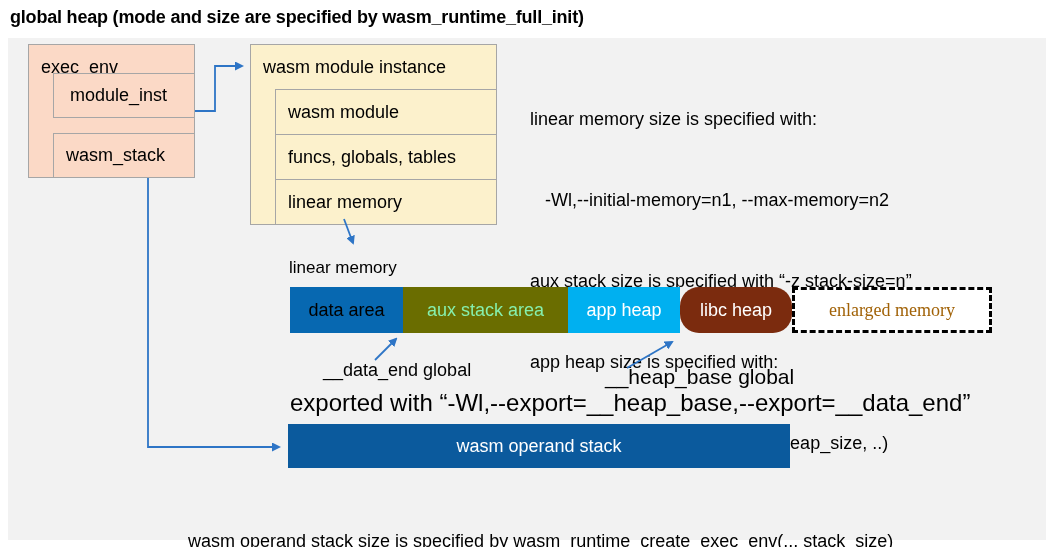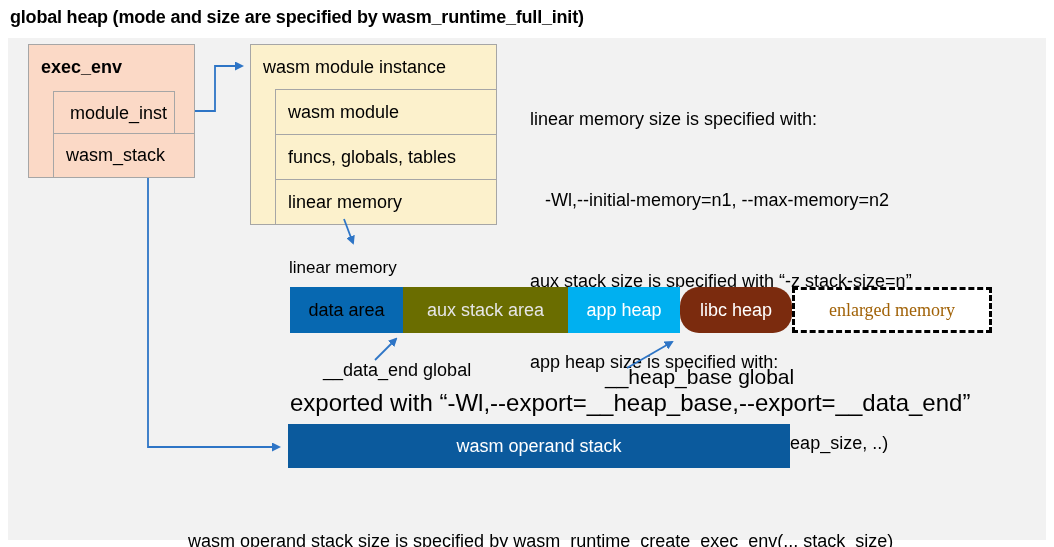--- a/index.html
+++ b/index.html
@@ -21,22 +21,22 @@
 
   .box{position:absolute;box-sizing:border-box;border:1px solid var(--box-border);}
   .pink{background:var(--box-pink);}
   .cream{background:var(--box-cream);}
   .box-title{font-size:18px;padding-left:12px;}
   .cell{position:absolute;box-sizing:border-box;border:1px solid var(--box-border);
         font-size:18px;padding-left:12px;display:flex;align-items:center;}
 
   
   #execenv{left:28px;top:44px;width:167px;height:134px;}
-  #execenv .box-title{line-height:45px;font-weight:bold;}
-  #execenv-cell-0{left:53px;top:91px;width:122px;height:45px;padding-left:16px;}
+  #execenv .box-title{line-height:45px;}
+  #execenv-cell-0{left:53px;top:73px;width:142px;height:45px;padding-left:16px;}
   #execenv-cell-1{left:53px;top:133px;width:142px;height:45px;}
 
   
   #modinst{left:250px;top:44px;width:247px;height:181px;}
   #modinst .box-title{line-height:45px;border-radius:18px;}
   #modinst-cell-0{left:275px;top:89px;width:222px;height:46px;}
   #modinst-cell-1{left:275px;top:134px;width:222px;height:46px;}
   #modinst-cell-2{left:275px;top:179px;width:222px;height:46px;}
   .cell.pink{background:var(--box-pink);}
   .cell.cream{background:var(--box-cream);}
@@ -98,21 +98,21 @@
     <div>linear memory size is specified with:</div>
     <div>   -Wl,--initial-memory=n1, --max-memory=n2</div>
     <div>aux stack size is specified with “-z stack-size=n”</div>
     <div>app heap size is specified with:</div>
     <div>   wasm_runtime_instantiate(.., heap_size, ..)</div>
     
   </div>
 
   <div id="linmem-label">linear memory</div>
   <div class="seg" id="seg-0" style="background: rgb(7, 104, 177); color: #000000;">data area</div>
-  <div class="seg" id="seg-1" style="background: rgb(106, 109, 0); color: #e5e5e5;">aux stack area</div>
+  <div class="seg" id="seg-1" style="background: rgb(106, 109, 0); color: #86efac;">aux stack area</div>
   <div class="seg" id="seg-2" style="background: rgb(0, 176, 240); color: rgb(255, 255, 255);">app heap</div>
   <div class="seg" id="seg-3" style="background: rgb(123, 43, 14); color: rgb(255, 255, 255); border-radius: 19px;">libc heap</div>
   <div class="seg" id="seg-4" style="background: rgb(255, 255, 255); color: #a16207; font-family: Liberation Serif, serif;">enlarged memory</div>
 
   <div id="ann-data-end">__data_end global</div>
   <div id="ann-heap-base">__heap_base global</div>
   <div id="ann-exported">exported with “-Wl,--export=__heap_base,--export=__data_end”</div>
 
   <div id="operand-stack">wasm operand stack</div>
 

